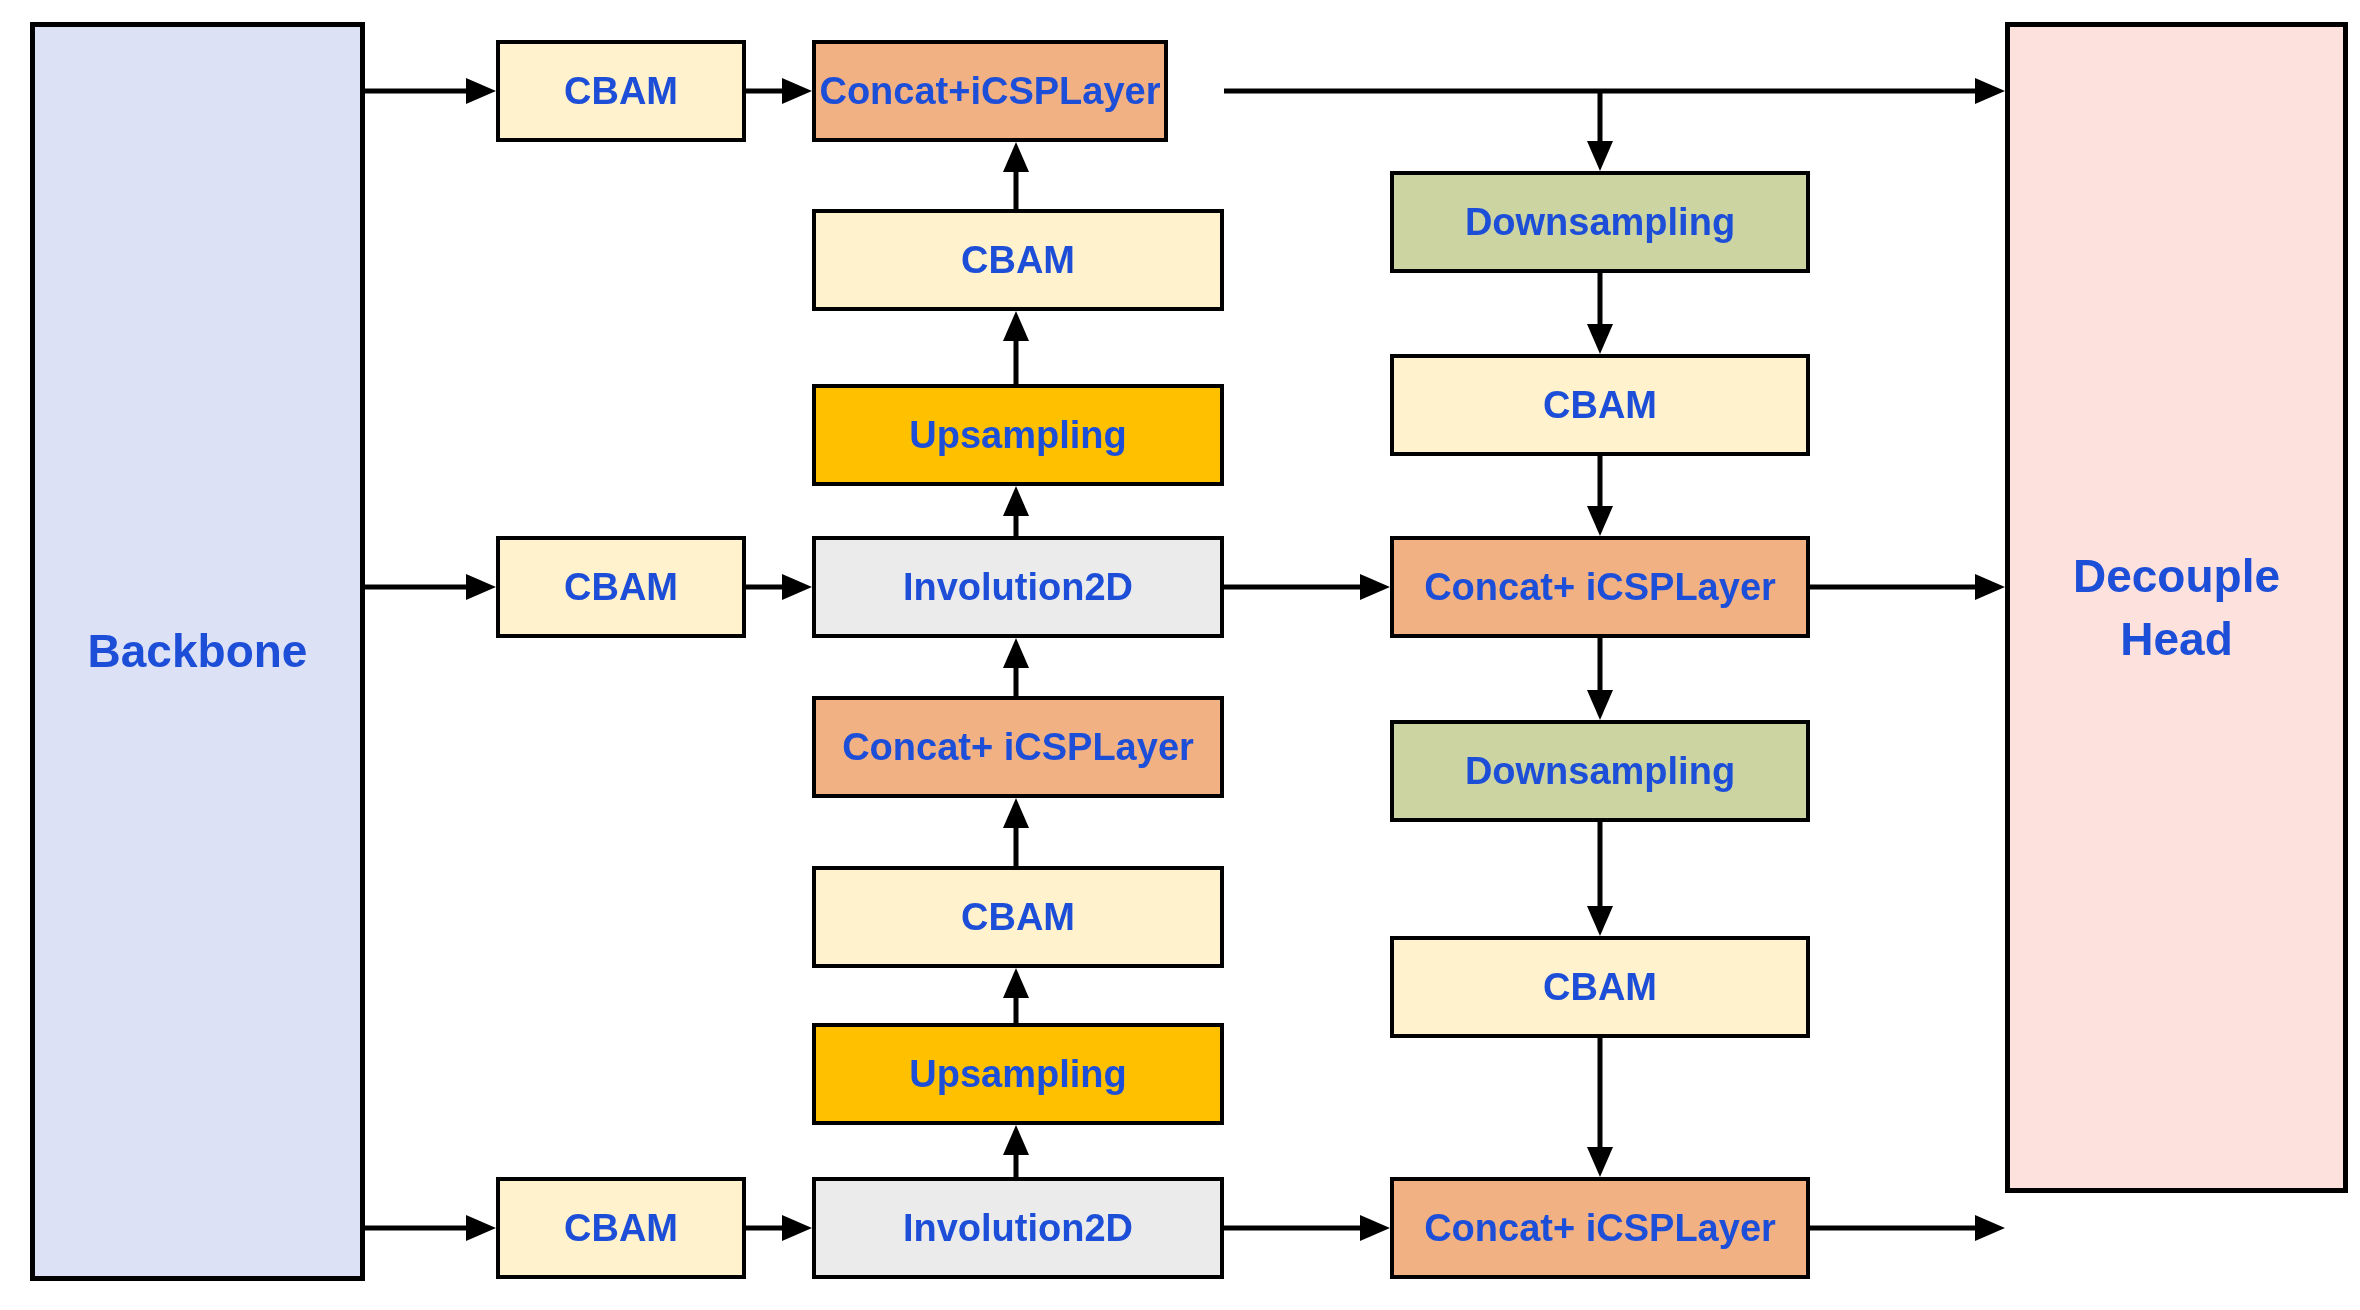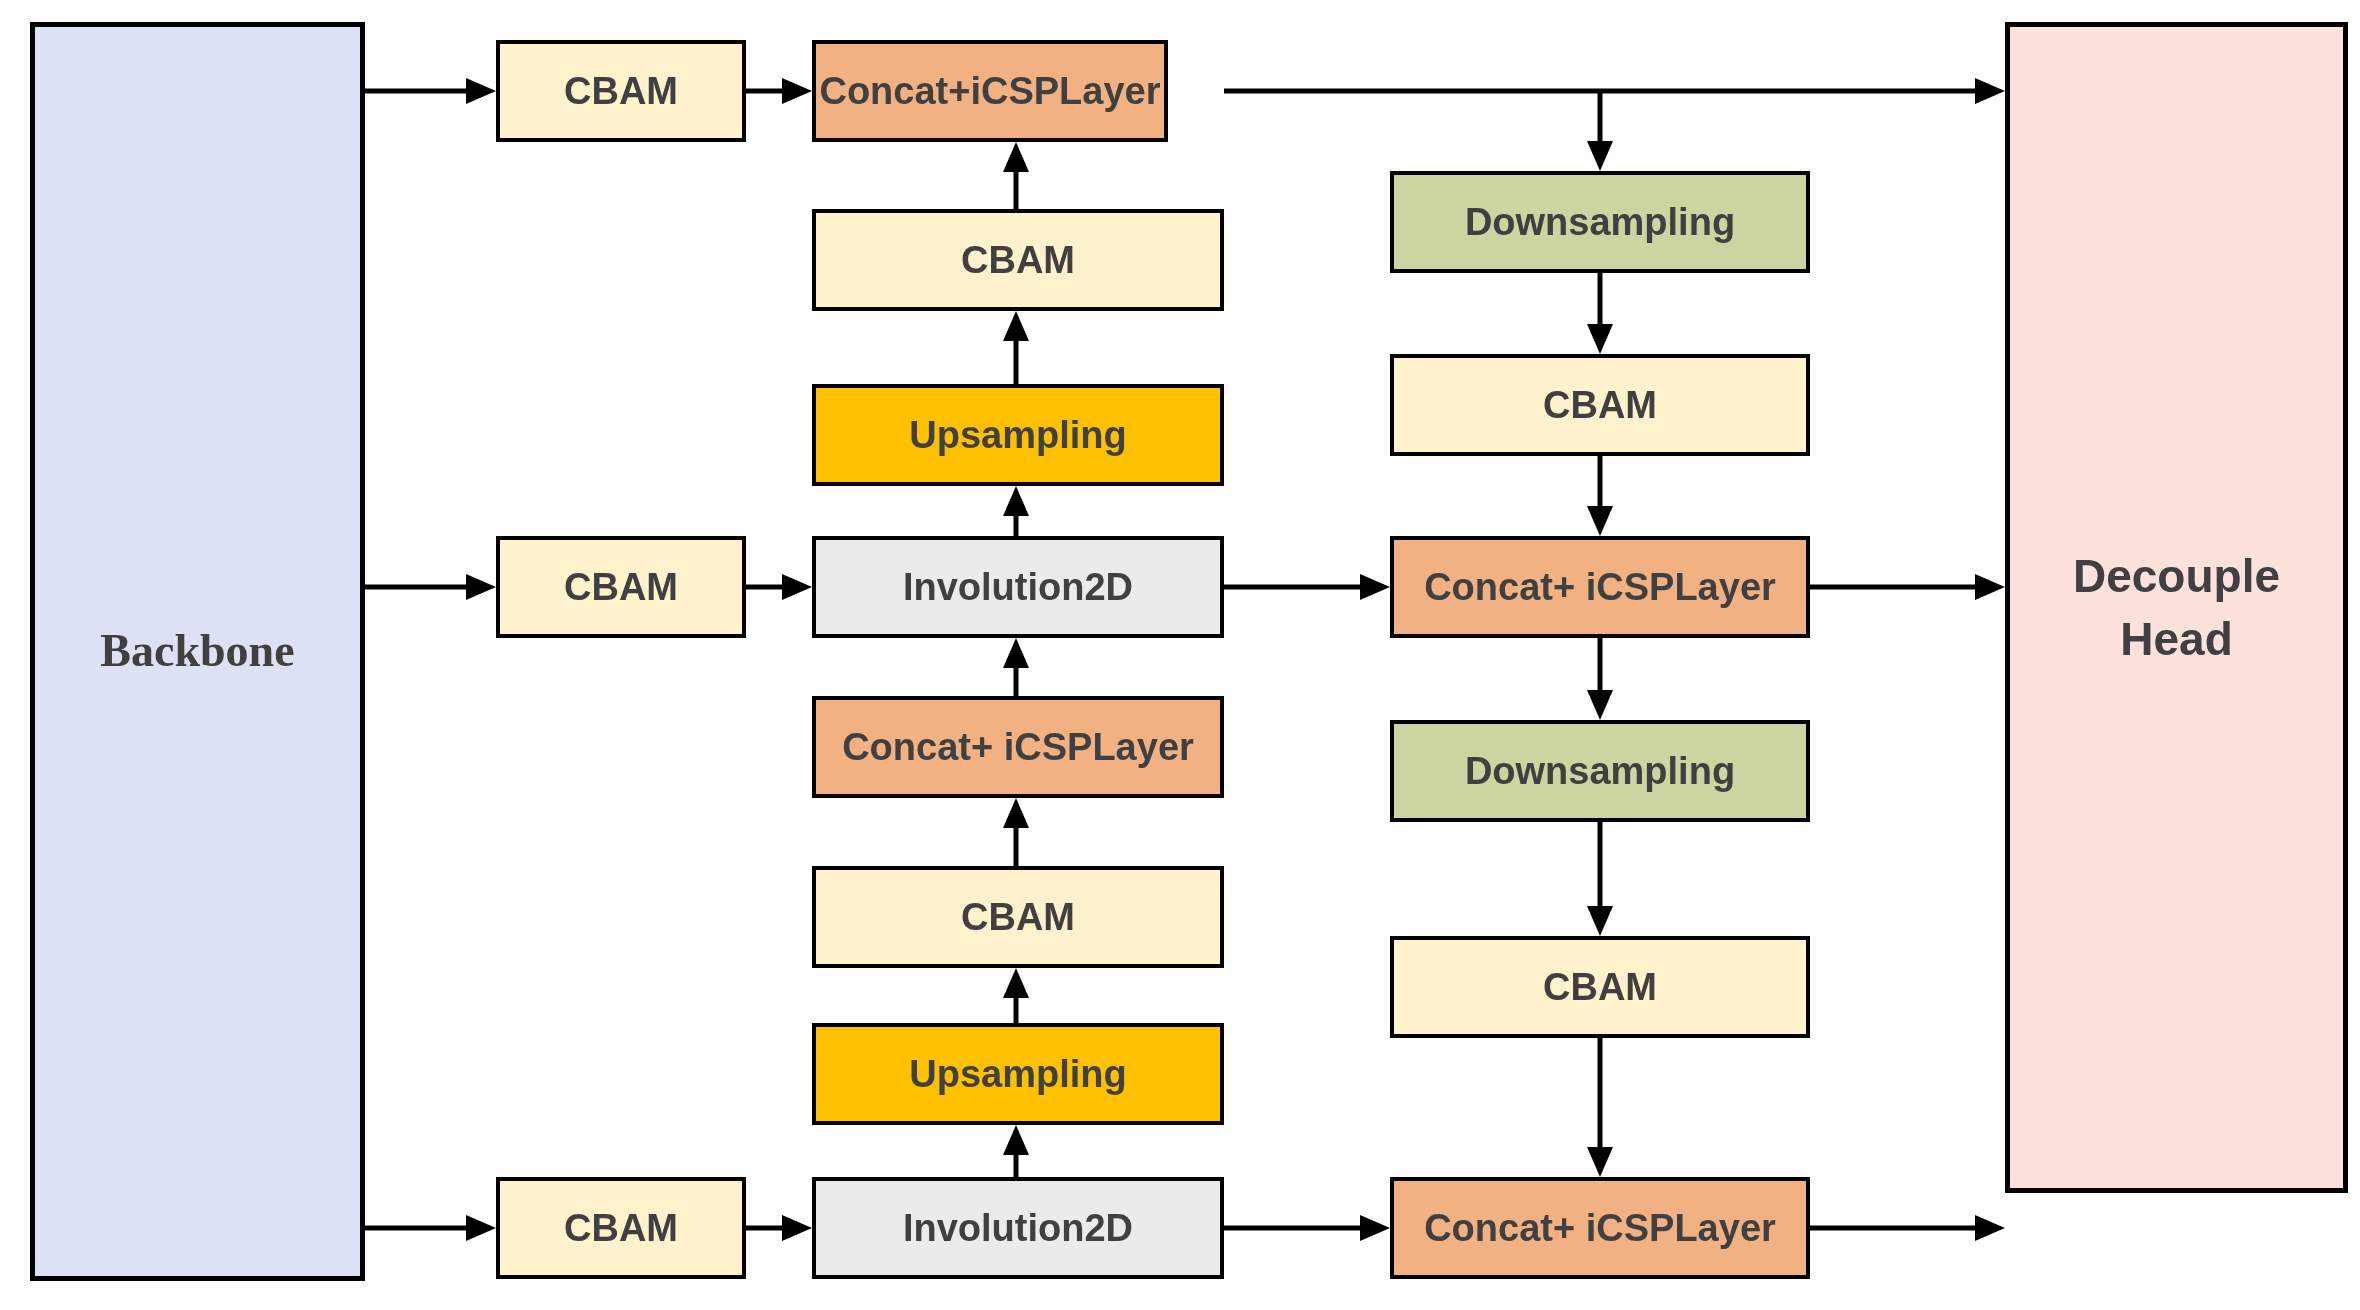--- a/index.html
+++ b/index.html
@@ -11,21 +11,21 @@
     font-family:"Liberation Sans", sans-serif;
     overflow:hidden;
   }
   svg.connectors{position:absolute;left:0;top:0;width:2360px;height:1310px;z-index:0;}
   svg.connectors line{stroke:#000;stroke-width:5;}
   svg.connectors polygon{fill:#000;stroke:none;}
   .node{
     position:absolute;box-sizing:border-box;
     border:4px solid #000;
     display:flex;align-items:center;justify-content:center;
-    text-align:center;color:#404040;z-index:1;
+    text-align:center;color:#1d4ed8;z-index:1;
     font-weight:700;
   }
   .node.small{font-size:38px;}
   .node.big{border-width:5px;font-size:46px;line-height:1.35;}
   .node.big .lbl{display:block;max-width:270px;margin:0 auto;}
 </style>
 </head>
 <body>
 
 <div class="stage">
@@ -127,21 +127,21 @@
     <g>
       <line x1="1016" y1="996" x2="1016" y2="1023"></line>
         <polygon points="1016,968 1003,998 1029,998"></polygon>
     </g>
     <g>
       <line x1="1016" y1="1153" x2="1016" y2="1177"></line>
         <polygon points="1016,1125 1003,1155 1029,1155"></polygon>
     </g>
   </svg>
 
-  <div class="node big" style="left: 30px; top: 22px; width: 335px; height: 1259px; background: rgb(221, 225, 246); font-family: Liberation Serif, serif;">
+  <div class="node big" style="left: 30px; top: 22px; width: 335px; height: 1259px; background: rgb(221, 225, 246);">
     <span class="lbl">Backbone</span>
   </div>
   <div class="node big" style="left: 2005px; top: 22px; width: 343px; height: 1171px; background: rgb(252, 225, 221);">
     <span class="lbl">Decouple Head</span>
   </div>
 
   <div class="node small" style="left: 496px; top: 40px; width: 250px; height: 102px; background: rgb(255, 242, 204);">
     <span class="lbl">CBAM</span>
   </div>
   <div class="node small" style="left: 496px; top: 536px; width: 250px; height: 102px; background: rgb(255, 242, 204);">

